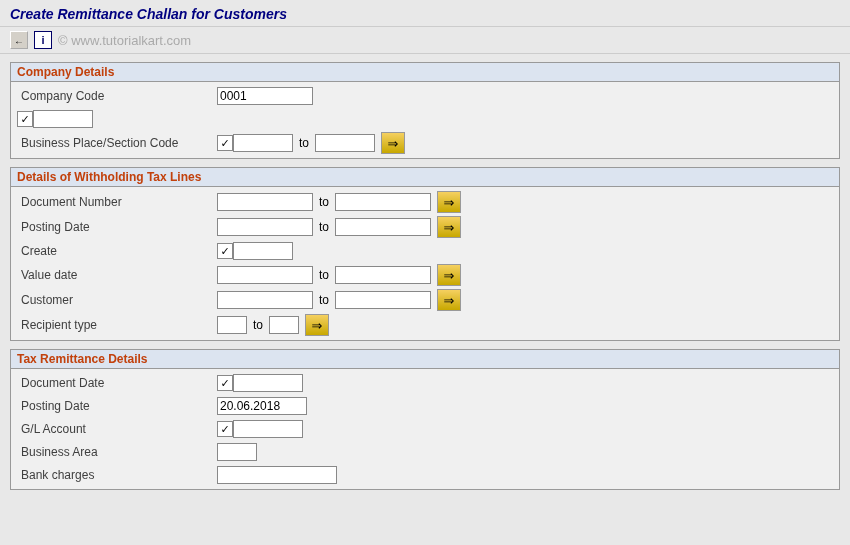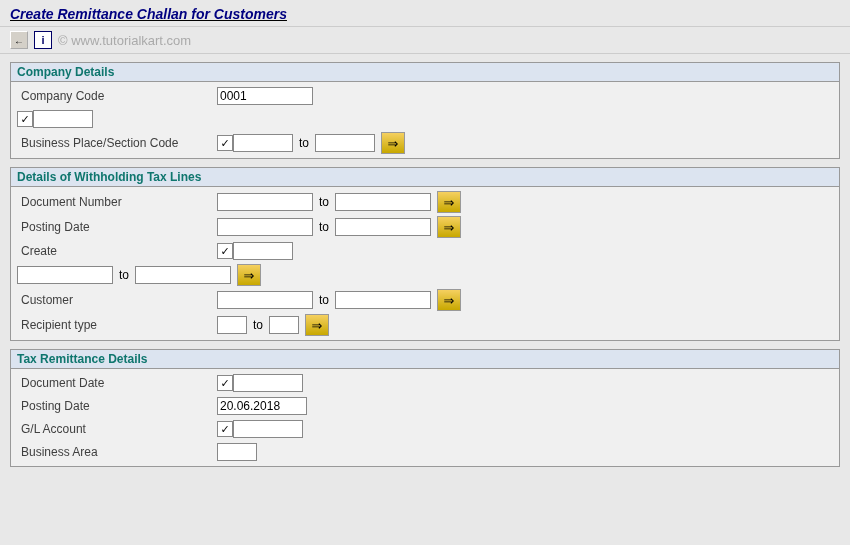--- a/index.html
+++ b/index.html
@@ -7,21 +7,20 @@
       font-family: Arial, sans-serif;
       font-size: 12px;
       background: #e8e8e8;
       width: 850px;
       min-height: 545px;
     }
     .title-bar {
       background: #e8e8e8;
       padding: 6px 0 4px 10px;
       border-bottom: 1px solid #ccc;
-      text-decoration: underline;
     }
     .title-bar h1 {
       font-size: 14px;
       font-weight: bold;
       font-style: italic;
       color: #000080;
     }
     .toolbar {
       display: flex;
       align-items: center;
@@ -44,21 +43,21 @@
     .section-box {
       border: 1px solid #999;
       background: #f0f0f0;
     }
     .section-title {
       background: #dce4f0;
       padding: 2px 6px;
       font-weight: bold;
       font-size: 12px;
       border-bottom: 1px solid #999;
-      color: #0f766e;
+      color: #c2410c;
     }
     .section-content {
       padding: 4px 6px;
       display: flex;
       flex-direction: column;
       gap: 3px;
     }
     .form-row {
       display: flex;
       align-items: center;
@@ -203,20 +202,21 @@
       <div class="form-row">
         <span class="form-label">Create</span>
         <div class="checkbox-with-input">
           <div class="checkbox-input">✓</div>
           <input class="form-input" type="text" style="width: 60px;">
         </div>
       </div>
 
 
       <div class="form-row">
+        <span class="form-label">Value date</span>
         <input class="form-input" type="text" style="">
         <span class="to-label">to</span>
         <input class="form-input" type="text" style="">
         <div class="arrow-btn">⇒</div>
       </div>
 
       <div class="form-row">
         <span class="form-label">Customer</span>
         <input class="form-input" type="text" style="">
         <span class="to-label">to</span>
@@ -257,16 +257,20 @@
           <div class="checkbox-input">✓</div>
           <input class="form-input" type="text" style="width: 70px;">
         </div>
       </div>
 
       <div class="form-row">
         <span class="form-label">Business Area</span>
         <input class="form-input" type="text" style="width: 40px;">
       </div>
 
+      <div class="form-row">
+        <span class="form-label">Bank charges</span>
+        <input class="form-input" type="text" style="width: 120px;">
+      </div>
     </div>
   </div>
 
 </div>
 
 </body></html>

